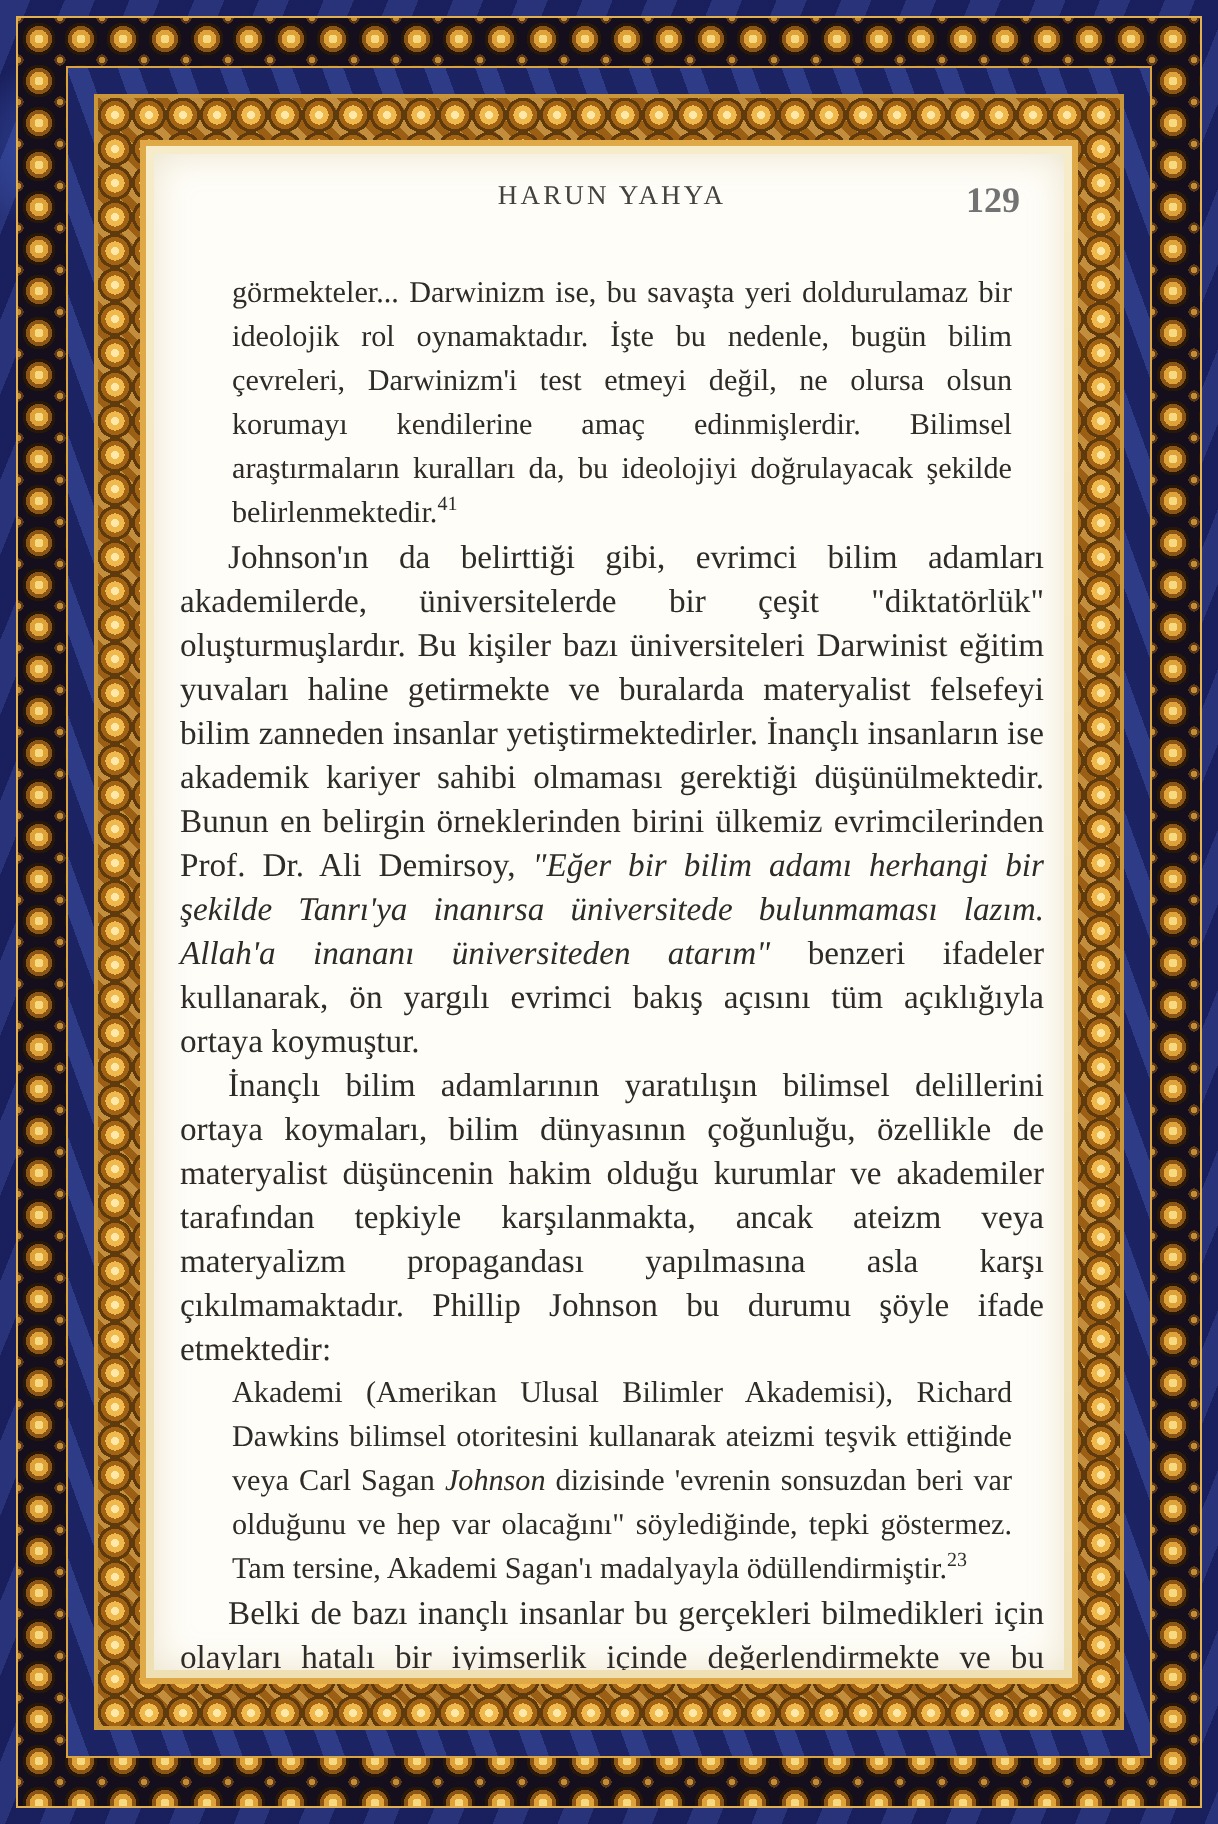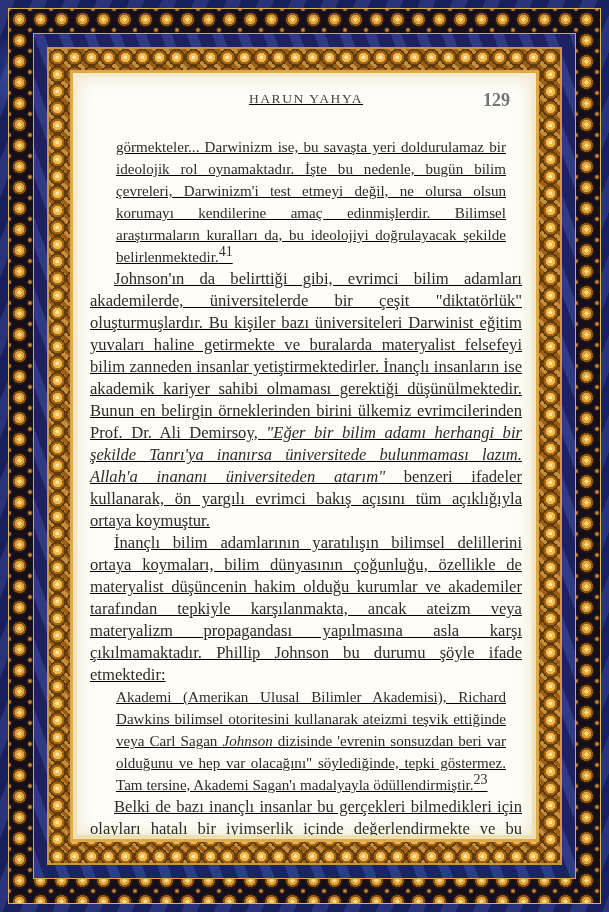--- a/index.html
+++ b/index.html
@@ -10,21 +10,20 @@
     width: 609px; height: 912px;
     padding: 8px;
     background-color: #1d2468;
     background-image:
       radial-gradient(ellipse 160px 90px at 12% 8%,  rgba(82,120,235,0.75), rgba(82,120,235,0) 60%),
       radial-gradient(ellipse 120px 70px at 85% 18%, rgba(8,9,26,0.9),      rgba(8,9,26,0) 65%),
       radial-gradient(ellipse 180px 100px at 40% 55%,rgba(64,44,150,0.70),  rgba(64,44,150,0) 60%),
       radial-gradient(ellipse 140px 80px at 78% 80%, rgba(86,130,240,0.65), rgba(86,130,240,0) 60%),
       radial-gradient(ellipse 110px 60px at 20% 92%, rgba(6,7,22,0.85),     rgba(6,7,22,0) 60%),
       repeating-linear-gradient(112deg, rgba(120,160,255,0.12) 0 14px, rgba(10,10,40,0.18) 14px 30px);
-    text-decoration: underline;
   }
   .band-chain {
     width: 100%; height: 100%;
     padding: 24px;
     border: 1px solid #e2b04e;
     background-color: #150e1c;
     background-image:
       radial-gradient(circle, #f7d981 0 2.2px, #dfa239 2.2px 4.6px, #8a5516 4.6px 6.6px, rgba(40,24,6,0.95) 6.6px 8.2px, rgba(21,14,28,0) 8.2px),
       radial-gradient(circle, rgba(223,162,57,0.85) 0 1.6px, rgba(138,85,22,0.6) 1.6px 2.8px, rgba(21,14,28,0) 2.8px);
     background-size: 21px 21px, 21px 21px;
@@ -91,21 +90,21 @@
   }
   .text-block p { margin: 0; }
   .para.indent { text-indent: 24px; }
   .quote {
     padding-left: 26px;
     padding-right: 16px;
     font-size: 15.1px;
   }
   .it { font-style: italic; }
   sup {
-    font-size: 14px;
+    font-size: 10px;
     line-height: 0;
     vertical-align: super;
   }
   .page-footer {
     position: absolute;
     left: 0; right: 0; bottom: 12px;
     text-align: center;
     font-family: "DejaVu Serif", serif;
     font-style: italic;
     font-size: 14.5px;

